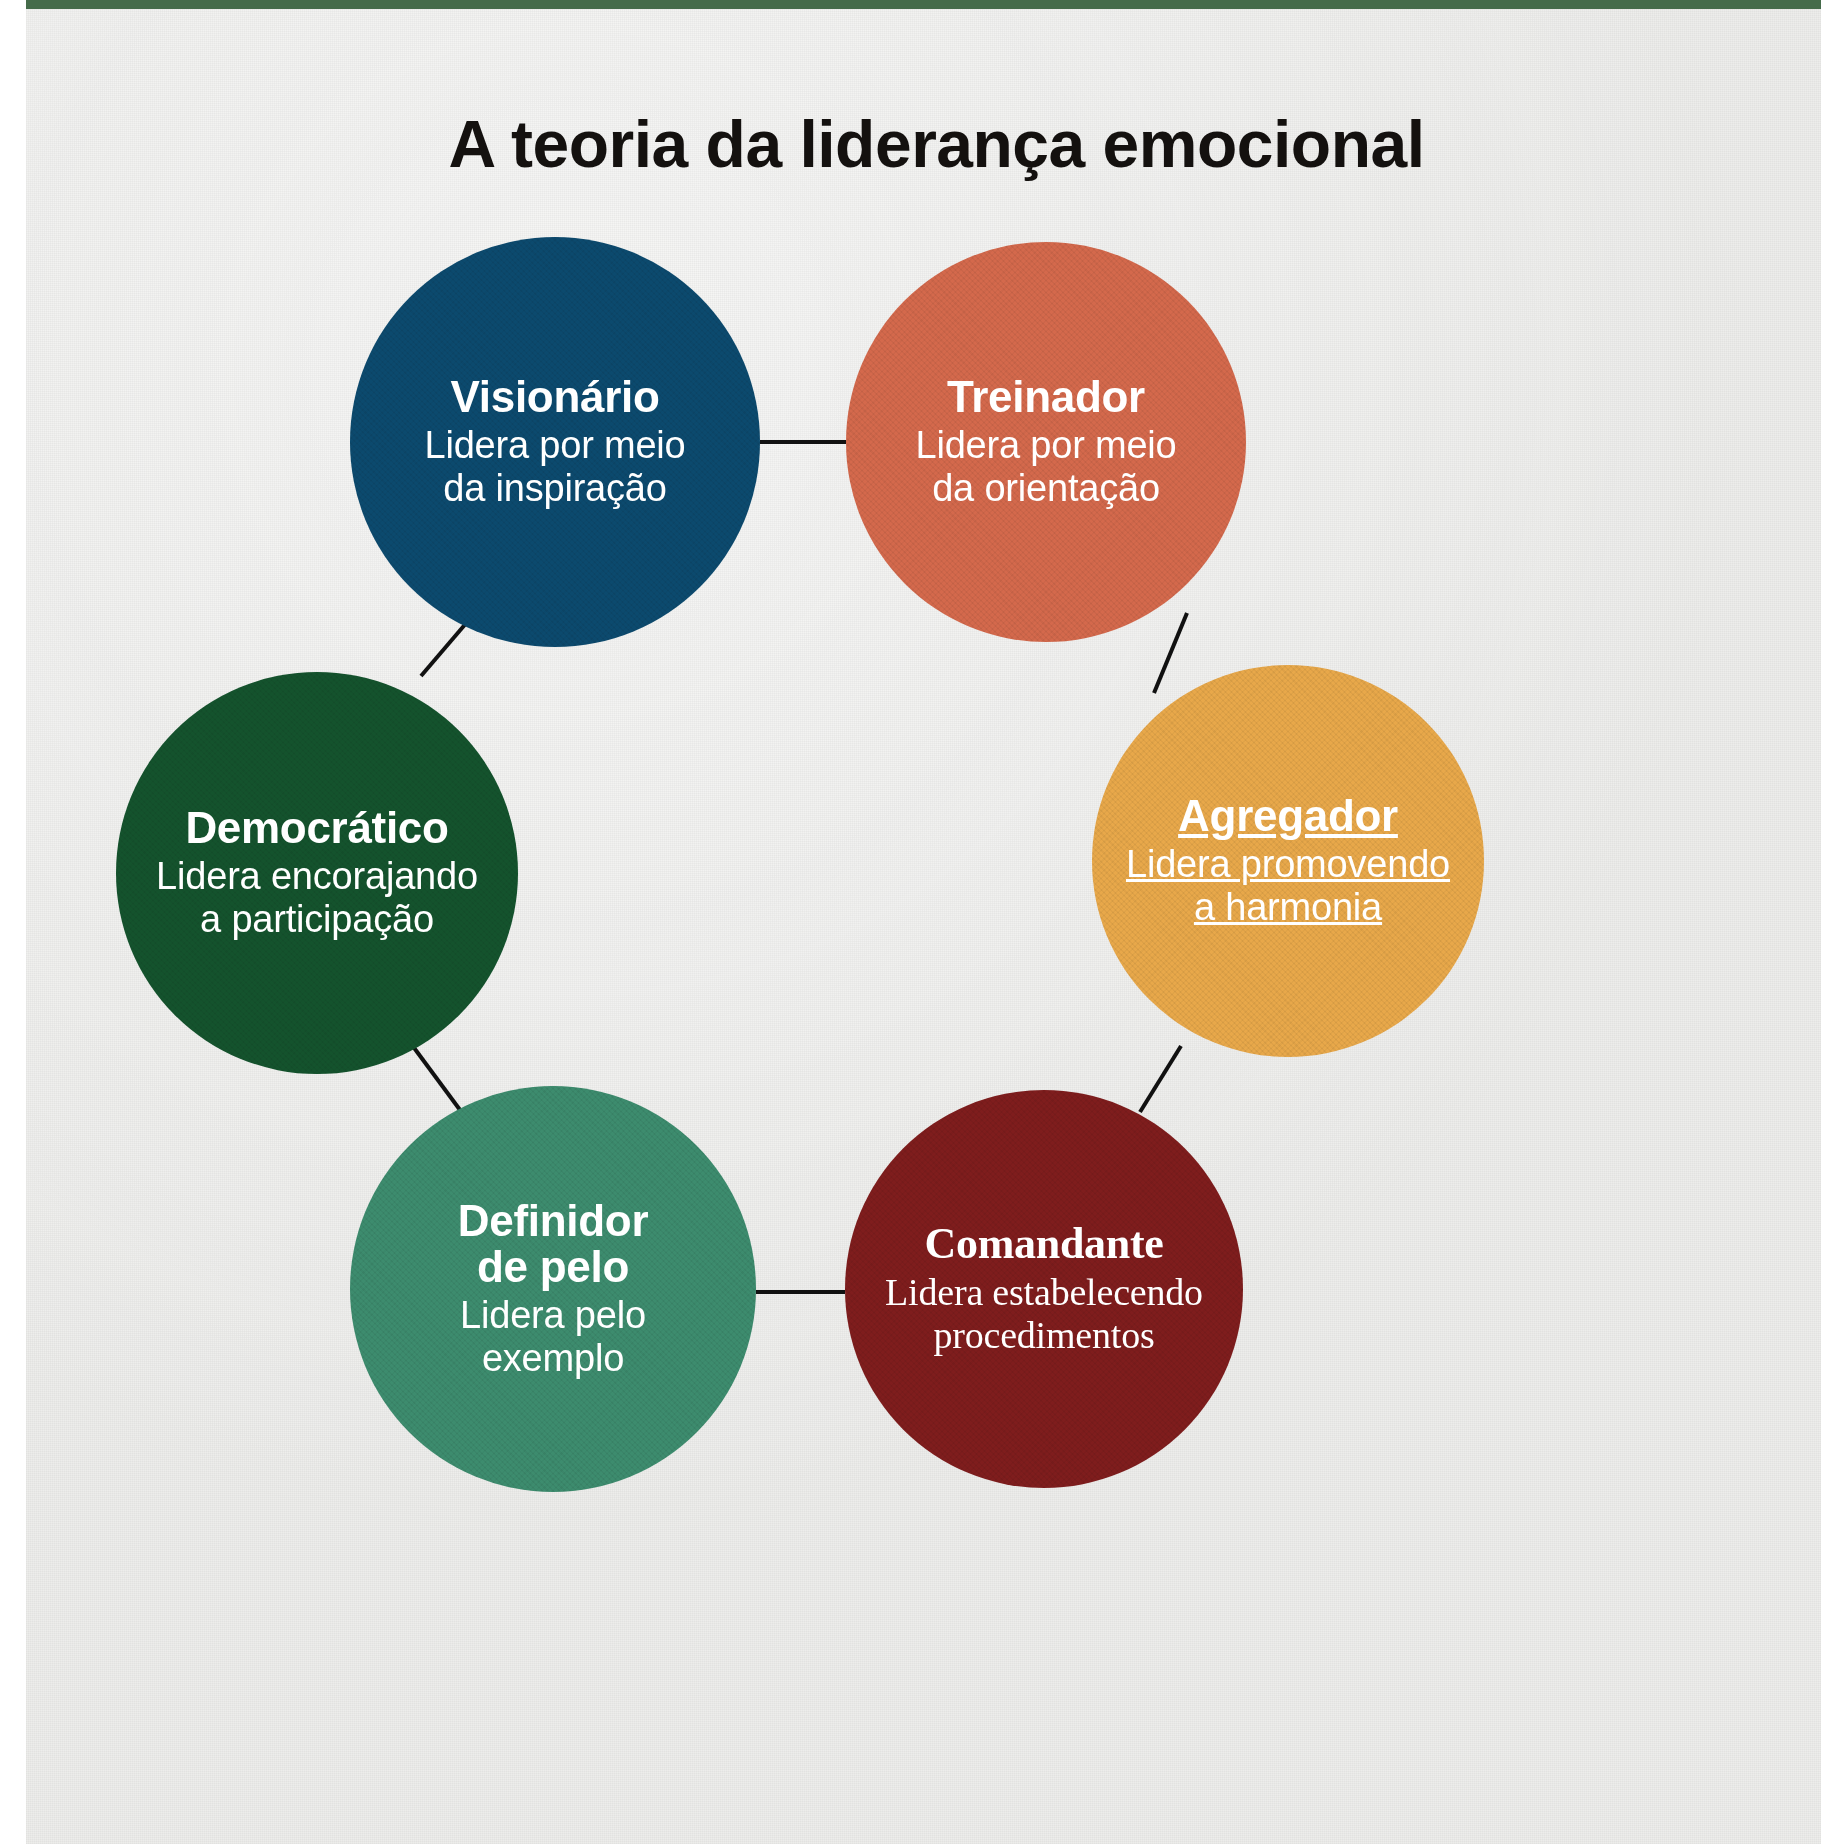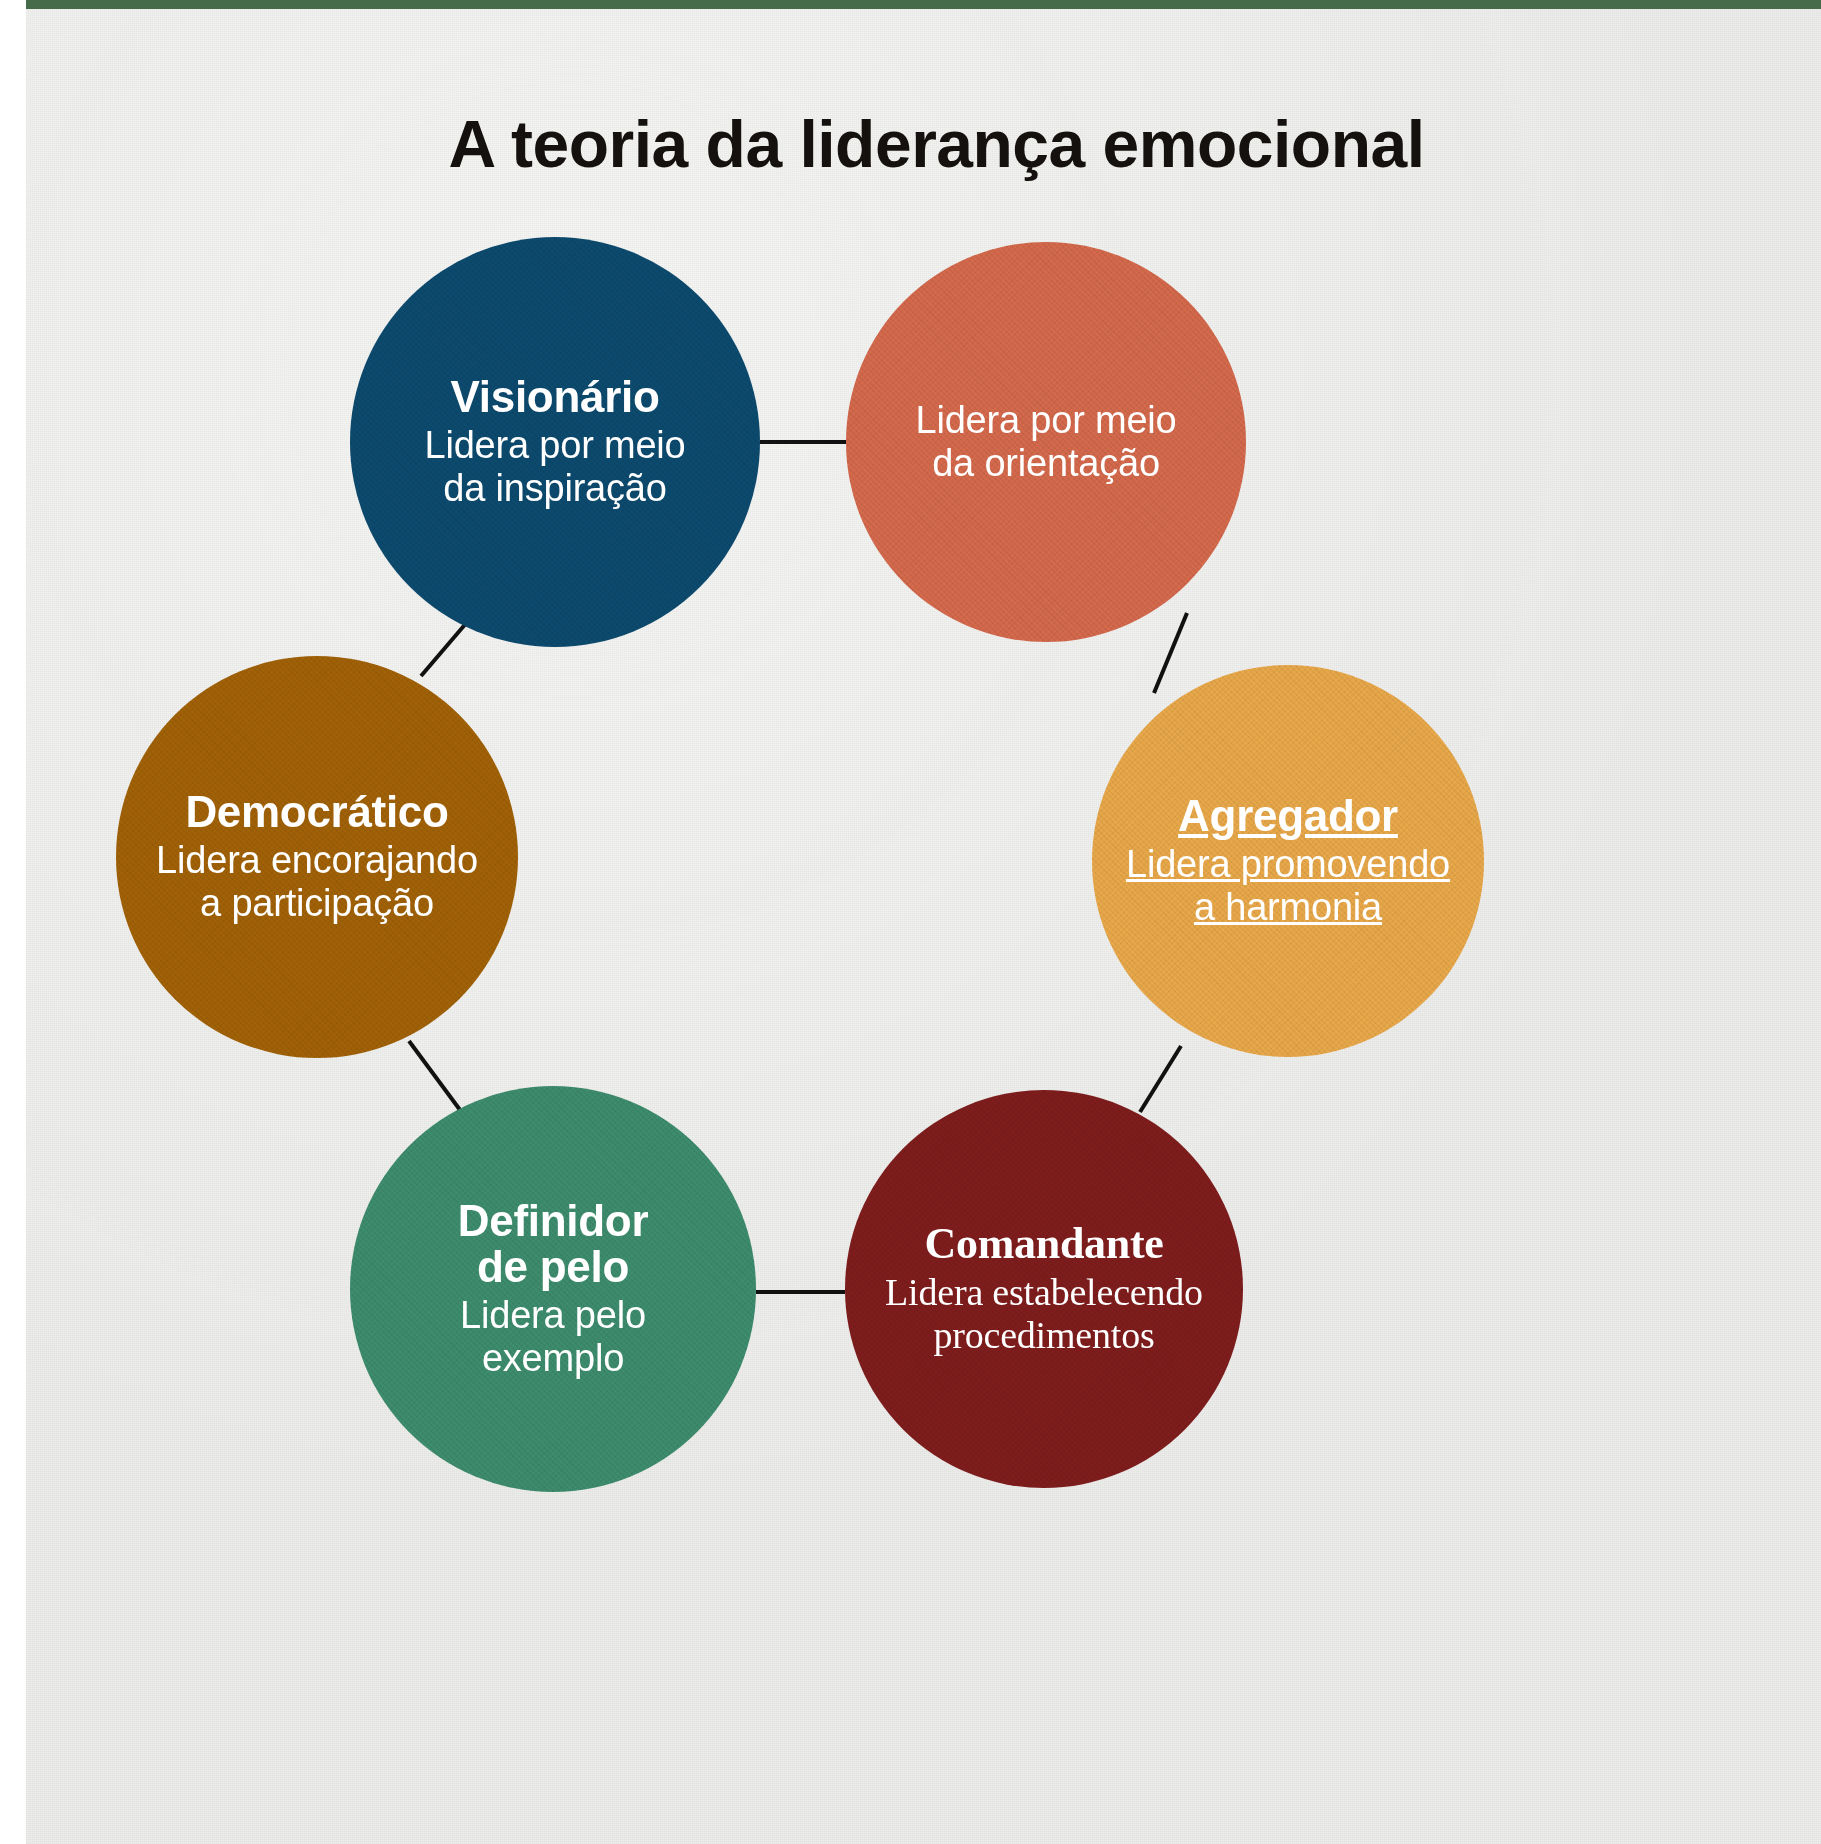--- a/index.html
+++ b/index.html
@@ -126,20 +126,21 @@
   <div id="nodes-layer">
       <div class="node" style="left: 324px; top: 237px; width: 410px; height: 410px; background: #0c4a6e;">
         <div class="node-inner">
           <div class="node-title">Visionário</div>
           <div class="node-desc">Lidera por meio
 da inspiração</div>
         </div>
       </div>
       <div class="node" style="left: 820px; top: 242px; width: 400px; height: 400px; background: rgb(212, 105, 76);">
         <div class="node-inner">
+          <div class="node-title">Treinador</div>
           <div class="node-desc">Lidera por meio
 da orientação</div>
         </div>
       </div>
       <div class="node" style="left: 1066px; top: 665px; width: 392px; height: 392px; background: rgb(232, 168, 74); text-decoration: underline;">
         <div class="node-inner">
           <div class="node-title">Agregador</div>
           <div class="node-desc">Lidera promovendo
 a harmonia</div>
         </div>
@@ -152,21 +153,21 @@
         </div>
       </div>
       <div class="node" style="left: 324px; top: 1086px; width: 406px; height: 406px; background: rgb(61, 140, 110);">
         <div class="node-inner">
           <div class="node-title">Definidor
 de pelo</div>
           <div class="node-desc">Lidera pelo
 exemplo</div>
         </div>
       </div>
-      <div class="node" style="left: 90px; top: 656px; width: 402px; height: 402px; background: #a16207;">
+      <div class="node" style="left: 90px; top: 672px; width: 402px; height: 402px; background: #14532d;">
         <div class="node-inner">
           <div class="node-title">Democrático</div>
           <div class="node-desc">Lidera encorajando
 a participação</div>
         </div>
       </div>
     </div>
 
 </div>
 

